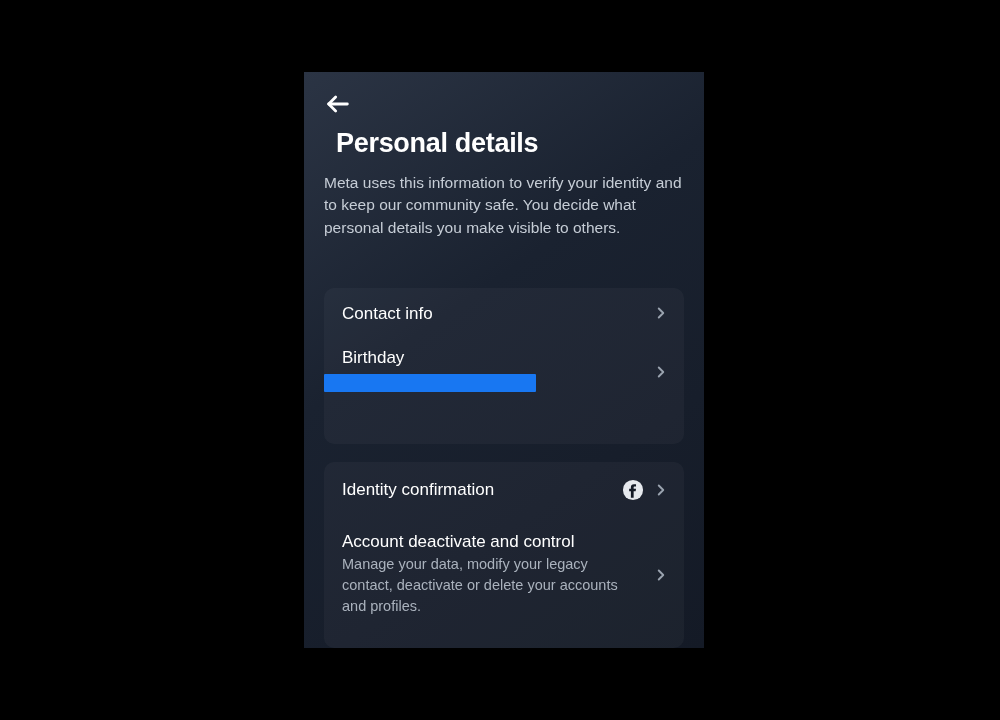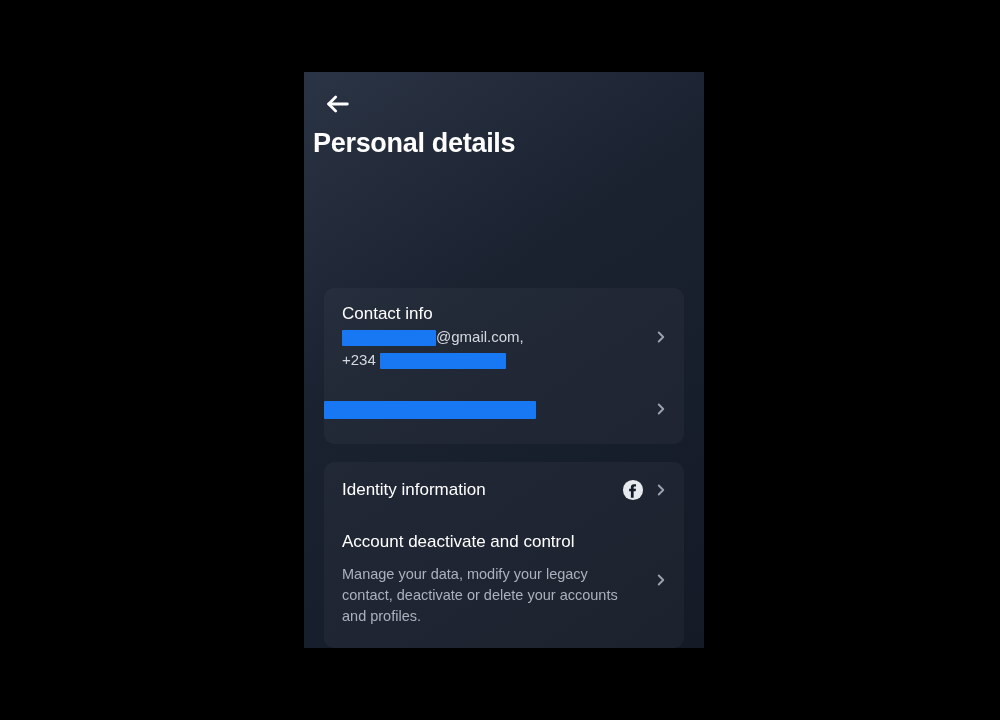--- a/index.html
+++ b/index.html
@@ -24,21 +24,21 @@
     position: absolute;
     left: 20px;
     top: 18px;
     width: 28px;
     height: 28px;
     cursor: pointer;
   }
   .back-btn svg { display: block; }
   .title {
     position: absolute;
-    left: 9px;
+    left: 32px;
     top: 56px;
     color: #ffffff;
     font-size: 27px;
     font-weight: 700;
     letter-spacing: -0.3px;
   }
   .subtitle {
     position: absolute;
     left: 20px;
     top: 100px;
@@ -64,21 +64,21 @@
   }
   .row-title {
     color: #ffffff;
     font-size: 17px;
     font-weight: 400;
   }
   .row-sub {
     color: #aab2bd;
     font-size: 14.5px;
     line-height: 1.45;
-    margin-top: 12px;
+    margin-top: 2px;
   }
   .chevron {
     position: absolute;
     right: 14px;
     top: 50%;
     transform: translateY(-50%);
     width: 18px;
     height: 18px;
   }
   .chevron svg { display: block; }
@@ -118,51 +118,49 @@
   <div class="back-btn">
     <span>
       <svg width="28" height="28" viewBox="0 0 24 24" fill="none" stroke="#ffffff" stroke-width="2.4" stroke-linecap="round" stroke-linejoin="round">
         <line x1="20" y1="12" x2="4" y2="12"></line>
         <polyline points="10 18 4 12 10 6"></polyline>
       </svg>
     </span>
   </div>
 
   <div class="title">Personal details</div>
+  <div class="subtitle">Meta uses this information to verify your identity and to keep our community safe. You decide what personal details you make visible to others.</div>
 
   <div class="card card1">
 
     <div class="row" style="padding-top:16px;">
       <div class="row-title">Contact info</div>
-      <div class="contact-line">
-        <span class="redact" style="width:94px;"></span><span>@gmail.com,</span><br>
-        <span>+234</span> <span class="redact" style="width:126px;"></span>
-      </div>
       <span class="chevron">
         <svg width="18" height="18" viewBox="0 0 24 24" fill="none" stroke="#9aa3af" stroke-width="2.5" stroke-linecap="round" stroke-linejoin="round">
             <polyline points="9 18 15 12 9 6"></polyline>
           </svg>
       </span>
     </div>
 
     <div class="row" style="padding-top:10px; padding-left:0;">
+      <div class="row-title" style="padding-left:18px;">Birthday</div>
       <span class="redact block" style="width:212px;"></span>
       <span class="chevron">
         <svg width="18" height="18" viewBox="0 0 24 24" fill="none" stroke="#9aa3af" stroke-width="2.5" stroke-linecap="round" stroke-linejoin="round">
             <polyline points="9 18 15 12 9 6"></polyline>
           </svg>
       </span>
     </div>
 
   </div>
 
   <div class="card card2">
 
     <div class="row" style="padding-top:18px; padding-bottom:18px;">
-      <div class="row-title">Identity information</div>
+      <div class="row-title">Identity confirmation</div>
       <span class="fb-icon">
         <svg width="22" height="22" viewBox="0 0 24 24">
           <circle cx="12" cy="12" r="11" fill="#e6e9ee"></circle>
           <path d="M13.5 8.2h1.8V5.6h-2.3c-2.2 0-3.3 1.3-3.3 3.4v1.7H7.8v2.7h1.9v7h3V13.4h2.2l.4-2.7h-2.6V9.3c0-.8.3-1.1 1-1.1z" fill="#141a26"></path>
         </svg>
       </span>
       <span class="chevron">
         <svg width="18" height="18" viewBox="0 0 24 24" fill="none" stroke="#9aa3af" stroke-width="2.5" stroke-linecap="round" stroke-linejoin="round">
             <polyline points="9 18 15 12 9 6"></polyline>
           </svg>

